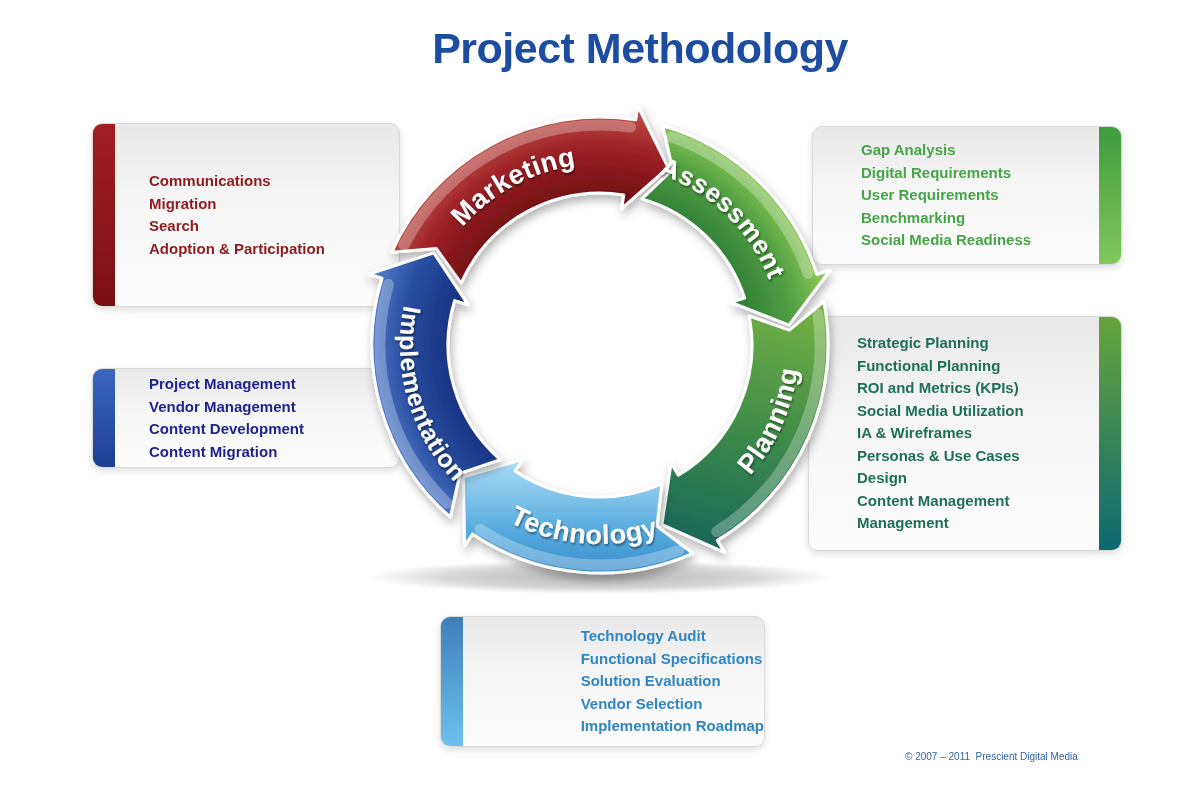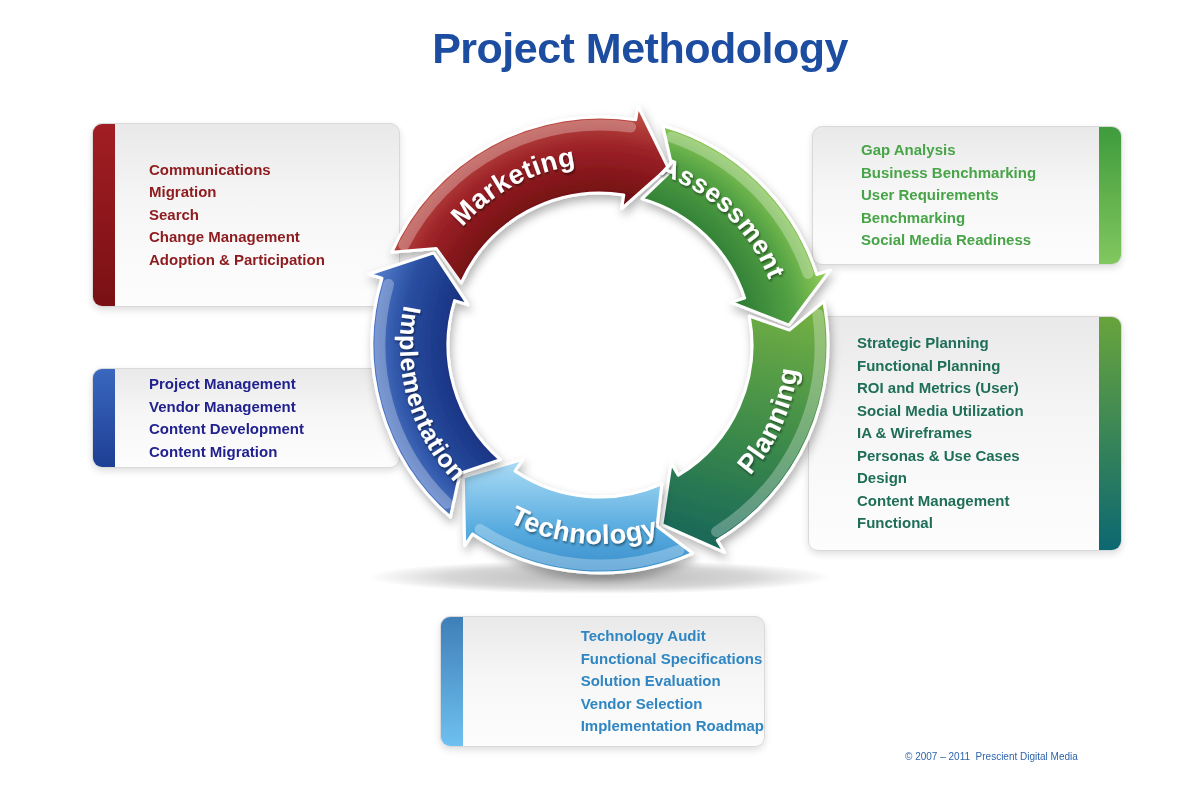--- a/index.html
+++ b/index.html
@@ -42,47 +42,46 @@
 <body>
 
 <h1 class="page-title" style="color: rgb(29, 77, 160);">Project Methodology</h1>
 
 <div class="callout pos-marketing">
   <div class="accent left" style="background: linear-gradient(rgb(161, 30, 35), rgb(122, 16, 20));"></div>
   <ul class="items pad-l" style="color: rgb(142, 27, 30);">
       <li>Communications</li>
       <li>Migration</li>
       <li>Search</li>
-      <li>Change Management</li>
       <li>Adoption &amp; Participation</li>
     </ul>
 </div>
 
 <div class="callout pos-assessment">
   <ul class="items pad-r" style="color: rgb(71, 164, 71);">
       <li>Gap Analysis</li>
-      <li>Business Benchmarking</li>
+      <li>Digital Requirements</li>
       <li>User Requirements</li>
       <li>Benchmarking</li>
       <li>Social Media Readiness</li>
     </ul>
   <div class="accent right" style="margin-left: auto; background: linear-gradient(rgb(63, 155, 60), rgb(130, 199, 95));"></div>
 </div>
 
 <div class="callout pos-planning">
   <ul class="items pad-r" style="color: rgb(31, 110, 88);">
       <li>Strategic Planning</li>
       <li>Functional Planning</li>
-      <li>ROI and Metrics (User)</li>
+      <li>ROI and Metrics (KPIs)</li>
       <li>Social Media Utilization</li>
       <li>IA &amp; Wireframes</li>
       <li>Personas &amp; Use Cases</li>
       <li>Design</li>
       <li>Content Management</li>
-      <li>Functional</li>
+      <li>Management</li>
     </ul>
   <div class="accent right" style="margin-left: auto; background: linear-gradient(rgb(104, 164, 60), rgb(12, 104, 113));"></div>
 </div>
 
 <div class="callout pos-implementation">
   <div class="accent left" style="background: linear-gradient(rgb(58, 103, 191), rgb(29, 63, 148));"></div>
   <ul class="items pad-l" style="color: rgb(34, 34, 143);">
       <li>Project Management</li>
       <li>Vendor Management</li>
       <li>Content Development</li>

